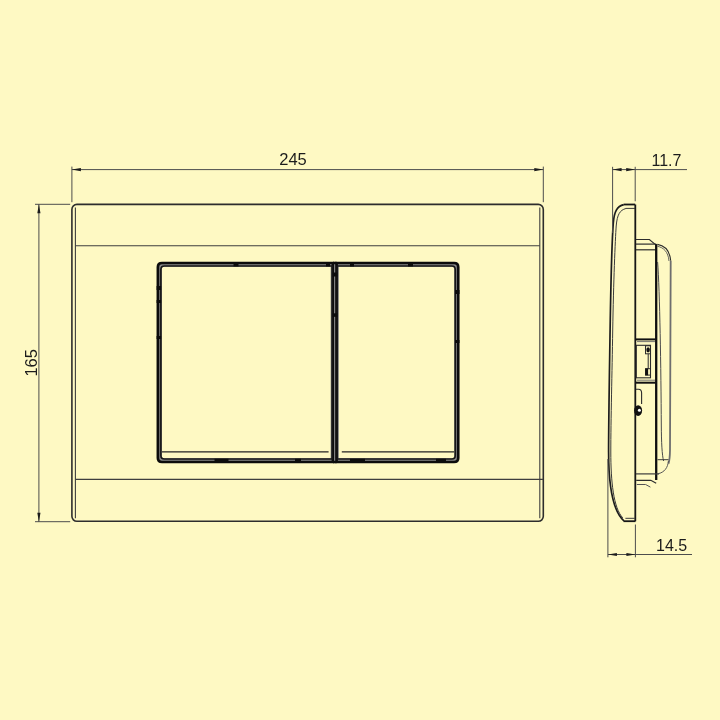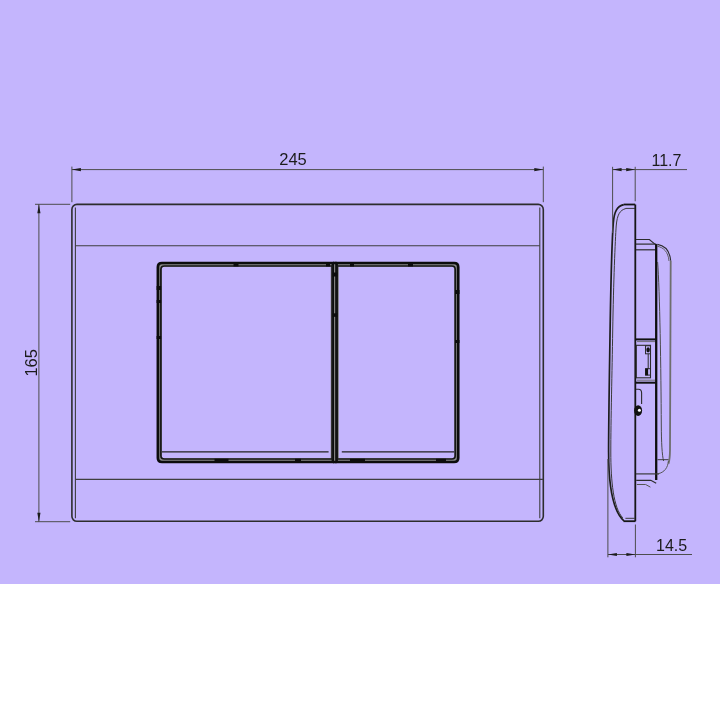--- a/index.html
+++ b/index.html
@@ -1,16 +1,16 @@
 <!DOCTYPE html>
 <html><head>
 <meta charset="utf-8">
 <style>
   html,body{margin:0;padding:0;background:#ffffff;}
-  .page{width:720px;height:584px;position:relative;background:#c4b5fd;overflow:hidden;}
+  .page{width:720px;height:720px;position:relative;background:#fef9c3;overflow:hidden;}
   svg{position:absolute;left:0;top:0;}
   text{font-family:"Liberation Sans",sans-serif;fill:#1c1c1c;}
 </style>
 </head>
 <body>
 <div class="page">
 <svg width="720" height="720" viewBox="0 0 720 720" fill="none">
 
   <rect x="71.9" y="204.4" width="471.4" height="316.9" rx="5" stroke="#2d2d2d" stroke-width="1.6"></rect>
 

